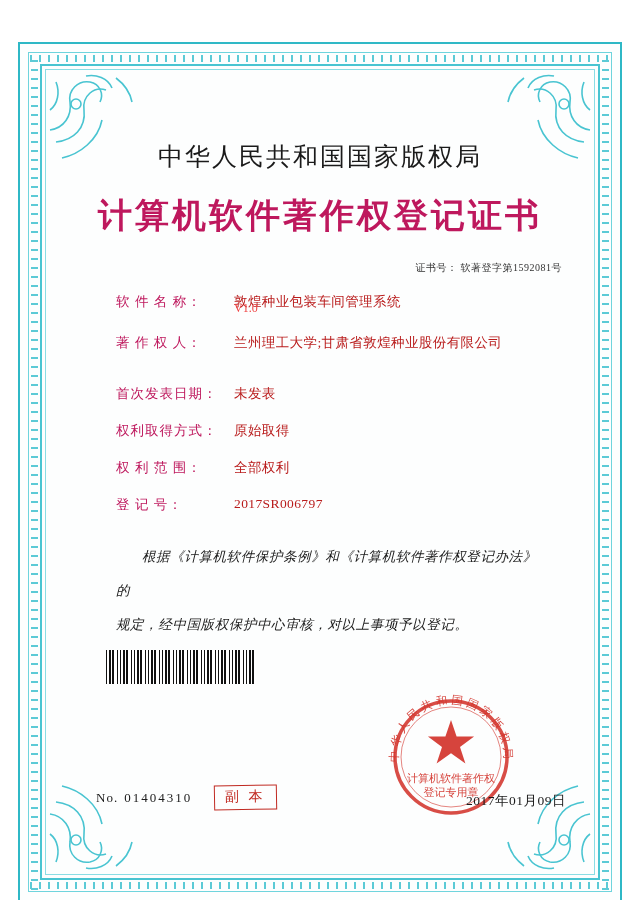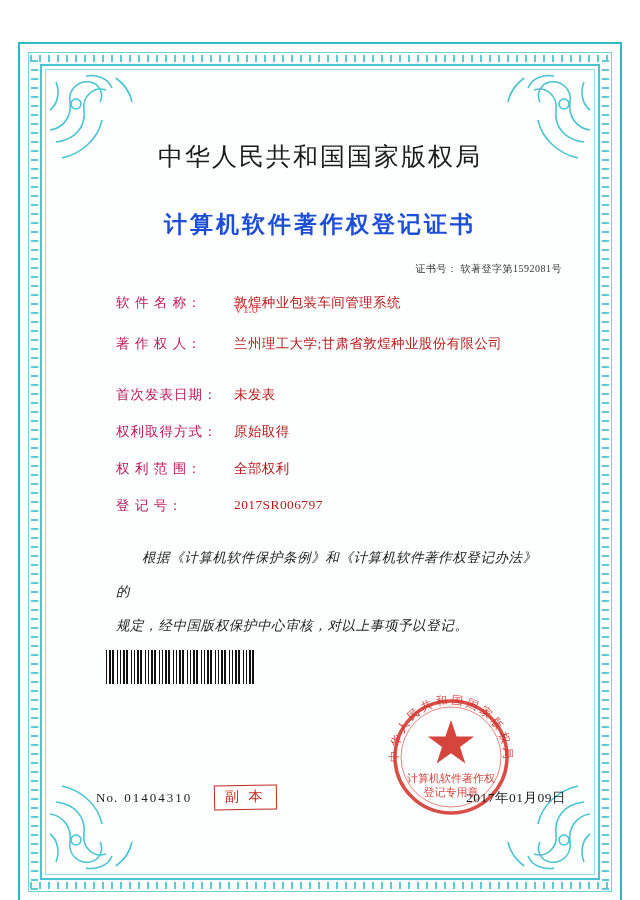--- a/index.html
+++ b/index.html
@@ -96,25 +96,25 @@
   .issuer {
     text-align: center;
     font-size: 25px;
     letter-spacing: 2px;
     color: #1a1a1a;
     margin-top: 58px;
     font-family: "Liberation Serif", "DejaVu Serif", serif;
   }
   .doc-title {
     text-align: center;
-    font-size: 23px;
+    font-size: 34px;
     font-weight: bold;
     letter-spacing: 3px;
-    color: #1d4ed8;
-    margin-top: 36px;
+    color: #be185d;
+    margin-top: 20px;
   }
   .cert-no {
     text-align: right;
     font-size: 10px;
     color: #333333;
     margin-top: 22px;
     padding-right: 20px;
     letter-spacing: 0.5px;
   }
 
@@ -188,21 +188,21 @@
   }
   .seal svg { display: block; width: 150px; height: 150px; }
 
   
   .bottom-row {
     position: absolute;
     left: 78px;
     right: 48px;
     bottom: 92px;
     display: flex;
-    align-items: center;
+    align-items: flex-end;
     justify-content: space-between;
     font-size: 13px;
     color: #1b1b1b;
   }
   .serial {
     letter-spacing: 1px;
     font-family: "Liberation Serif", serif;
   }
   .serial .sn {
     display: inline-block;

